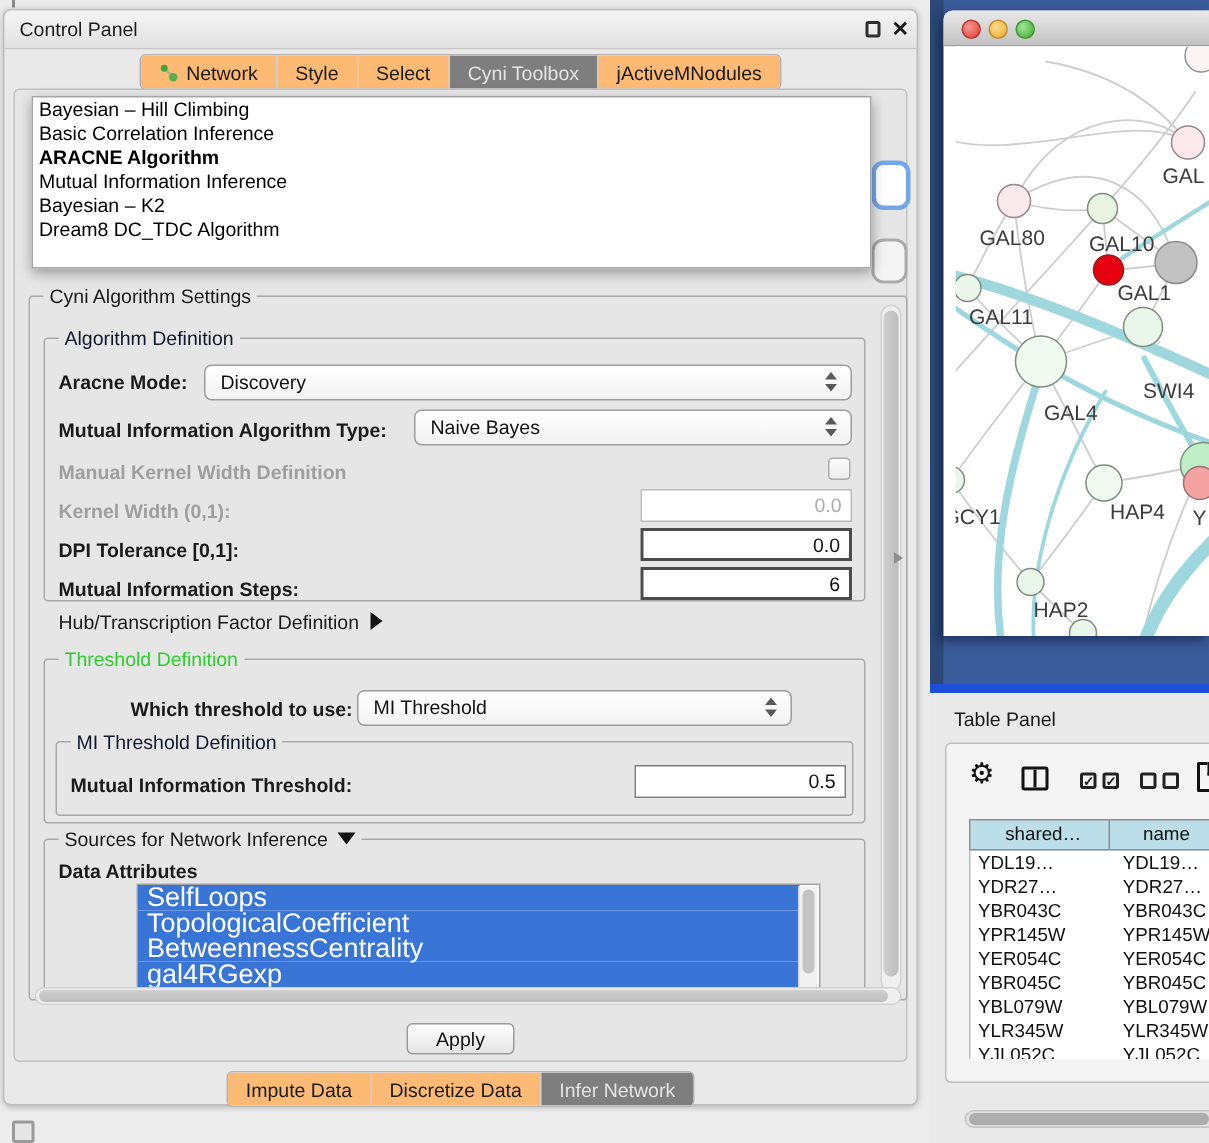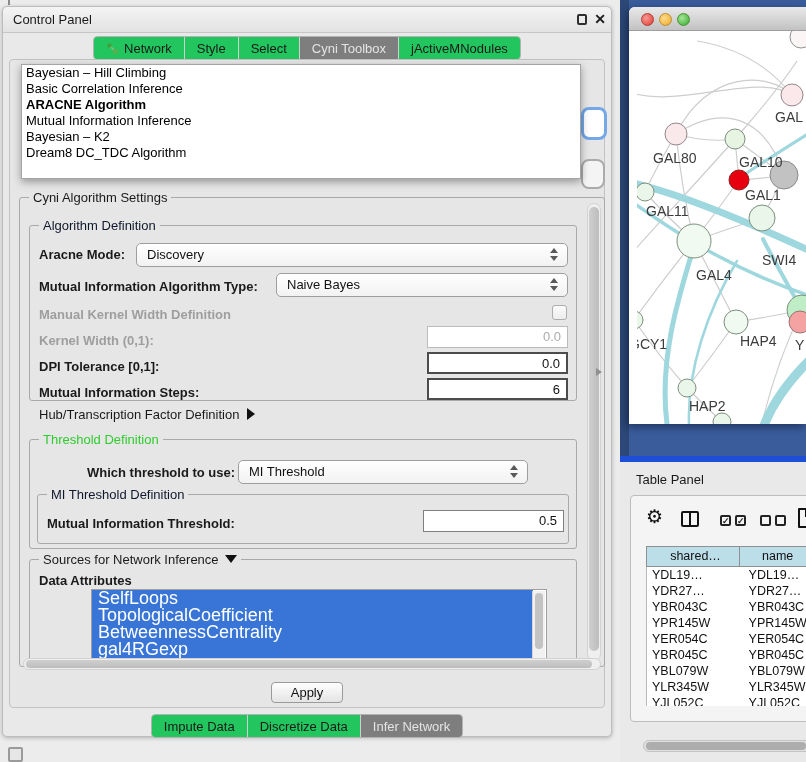--- a/index.html
+++ b/index.html
@@ -17,21 +17,21 @@
   #cp-float { position:absolute; right:24px; top:7px; width:10px; height:11px;
     border:2px solid #2E2E2E; border-radius:2px; }
   #cp-close { position:absolute; right:5px; top:4px; font-size:14px; font-weight:bold; color:#1A1A1A; }
 
   
   .tabbar { position:absolute; left:0; right:0; display:flex; justify-content:center; }
   #cp-tabs { top:29px; }
   .tabgroup { display:flex; border:1px solid #B3B3B3; border-radius:4px; overflow:hidden;
     background:#FDFDFD; height:24px; }
   .tab { display:flex; align-items:center; gap:5px; padding:0 12px; font-size:13px;
-    color:#1A1A1A; background:#22c55e; border-right:1px solid #CFCFCF; white-space:nowrap; }
+    color:#1A1A1A; background:#fdba74; border-right:1px solid #CFCFCF; white-space:nowrap; }
   .tab:last-child { border-right:none; }
   .tab.selected { background:#7E7E7E; color:#E4E4E4; }
 
   
   #cp-main { position:absolute; left:6px; top:52px; width:596px; height:649px;
     background:#E6E6E6; border:1px solid #C2C2C2; border-radius:4px; }
 
   
   .frag-blue { position:absolute; left:578px; top:100px; width:26px; height:33px;
     background:#FFF; border:3px solid #74A7E8; border-radius:8px; z-index:2; }
@@ -370,21 +370,21 @@
         <circle cx="165" cy="279" r="15" fill="#BFEDC5" stroke="#7C8F7C"></circle>
         <circle cx="-3" cy="289" r="9" fill="#E9F6E9" stroke="#7C8F7C"></circle>
         <circle cx="99" cy="291" r="12" fill="#F0FAF0" stroke="#7C8F7C"></circle>
         <circle cx="163" cy="291" r="11" fill="#F4A2A2" stroke="#9A7272"></circle>
         <circle cx="50" cy="357" r="9" fill="#E9F6E9" stroke="#7C8F7C"></circle>
         <circle cx="85" cy="391" r="9" fill="#E9F6E9" stroke="#7C8F7C"></circle>
       </g>
     </svg>
     <span class="node-label" style="left:138px; top:78px;">GAL</span>
     <span class="node-label" style="left:16px;  top:119px;">GAL80</span>
-    <span class="node-label" style="left:102px;  top:123px;">GAL10</span>
+    <span class="node-label" style="left:89px;  top:123px;">GAL10</span>
     <span class="node-label" style="left:108px; top:156px;">GAL1</span>
     <span class="node-label" style="left:9px;   top:172px;">GAL11</span>
     <span class="node-label" style="left:125px; top:221px;">SWI4</span>
     <span class="node-label" style="left:59px;  top:236px;">GAL4</span>
     <span class="node-label" style="left:-8px;  top:305px;">GCY1</span>
     <span class="node-label" style="left:103px; top:302px;">HAP4</span>
     <span class="node-label" style="left:158px; top:306px;">Y</span>
     <span class="node-label" style="left:52px;  top:367px;">HAP2</span>
   </div>
 </div>

